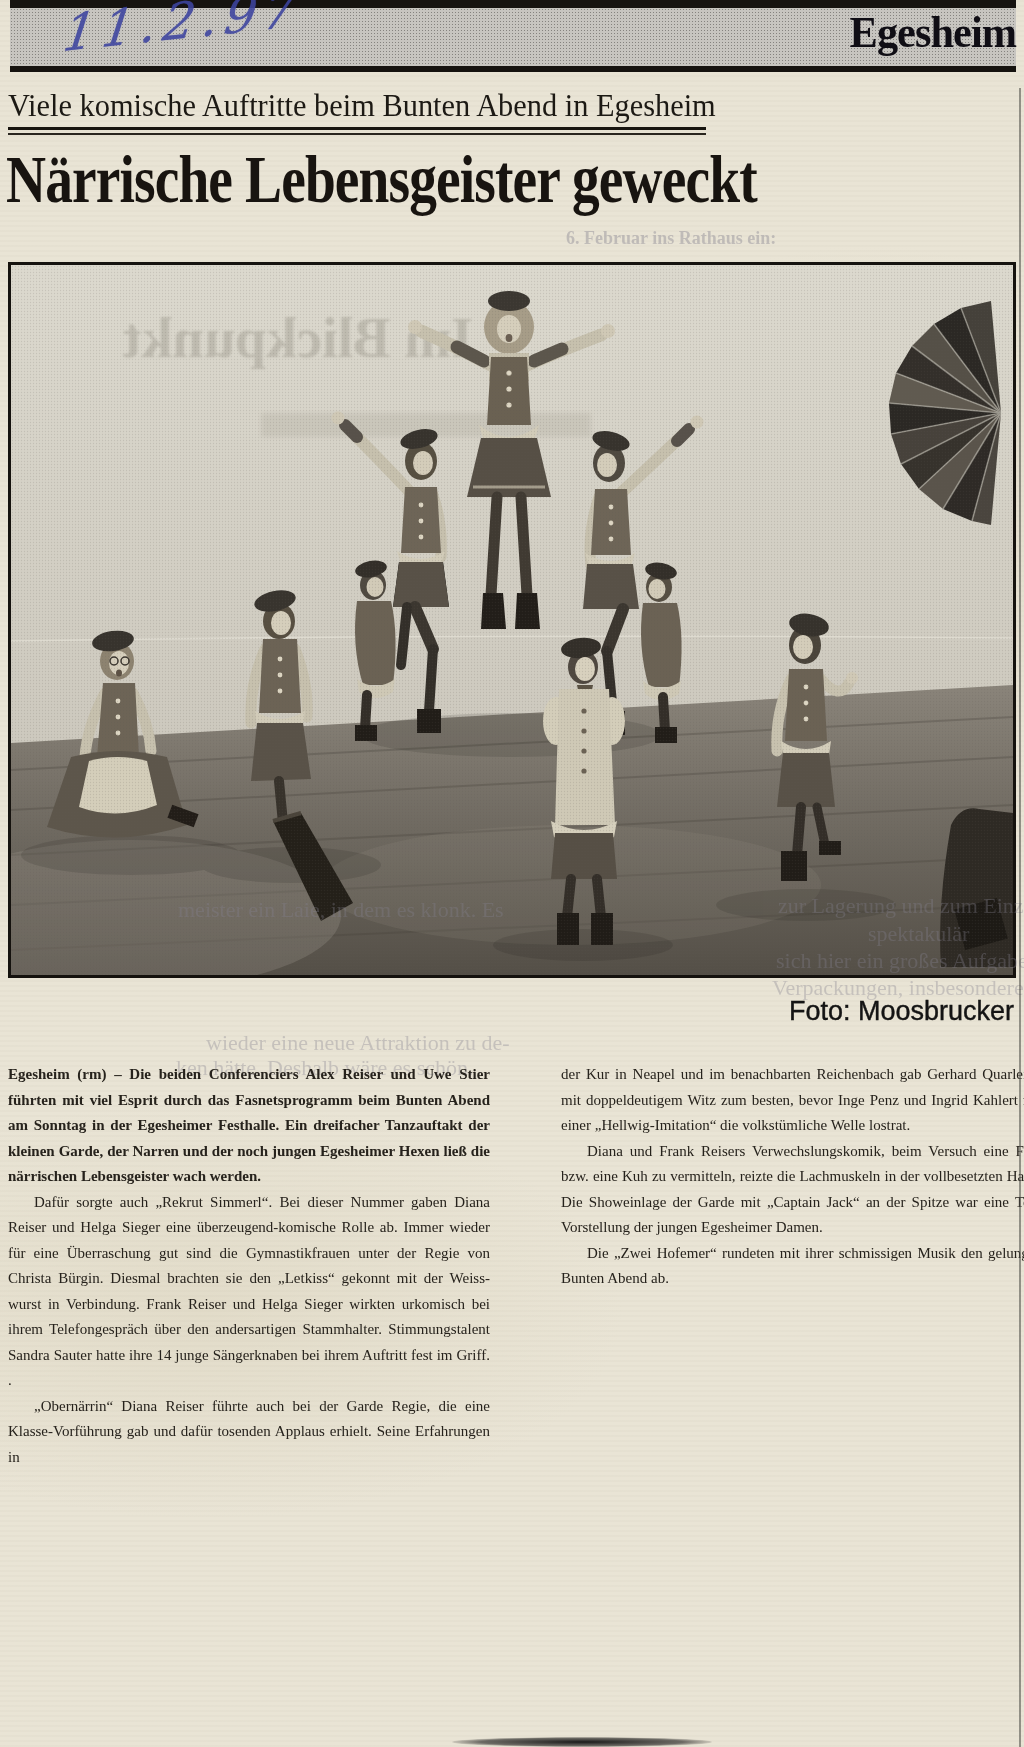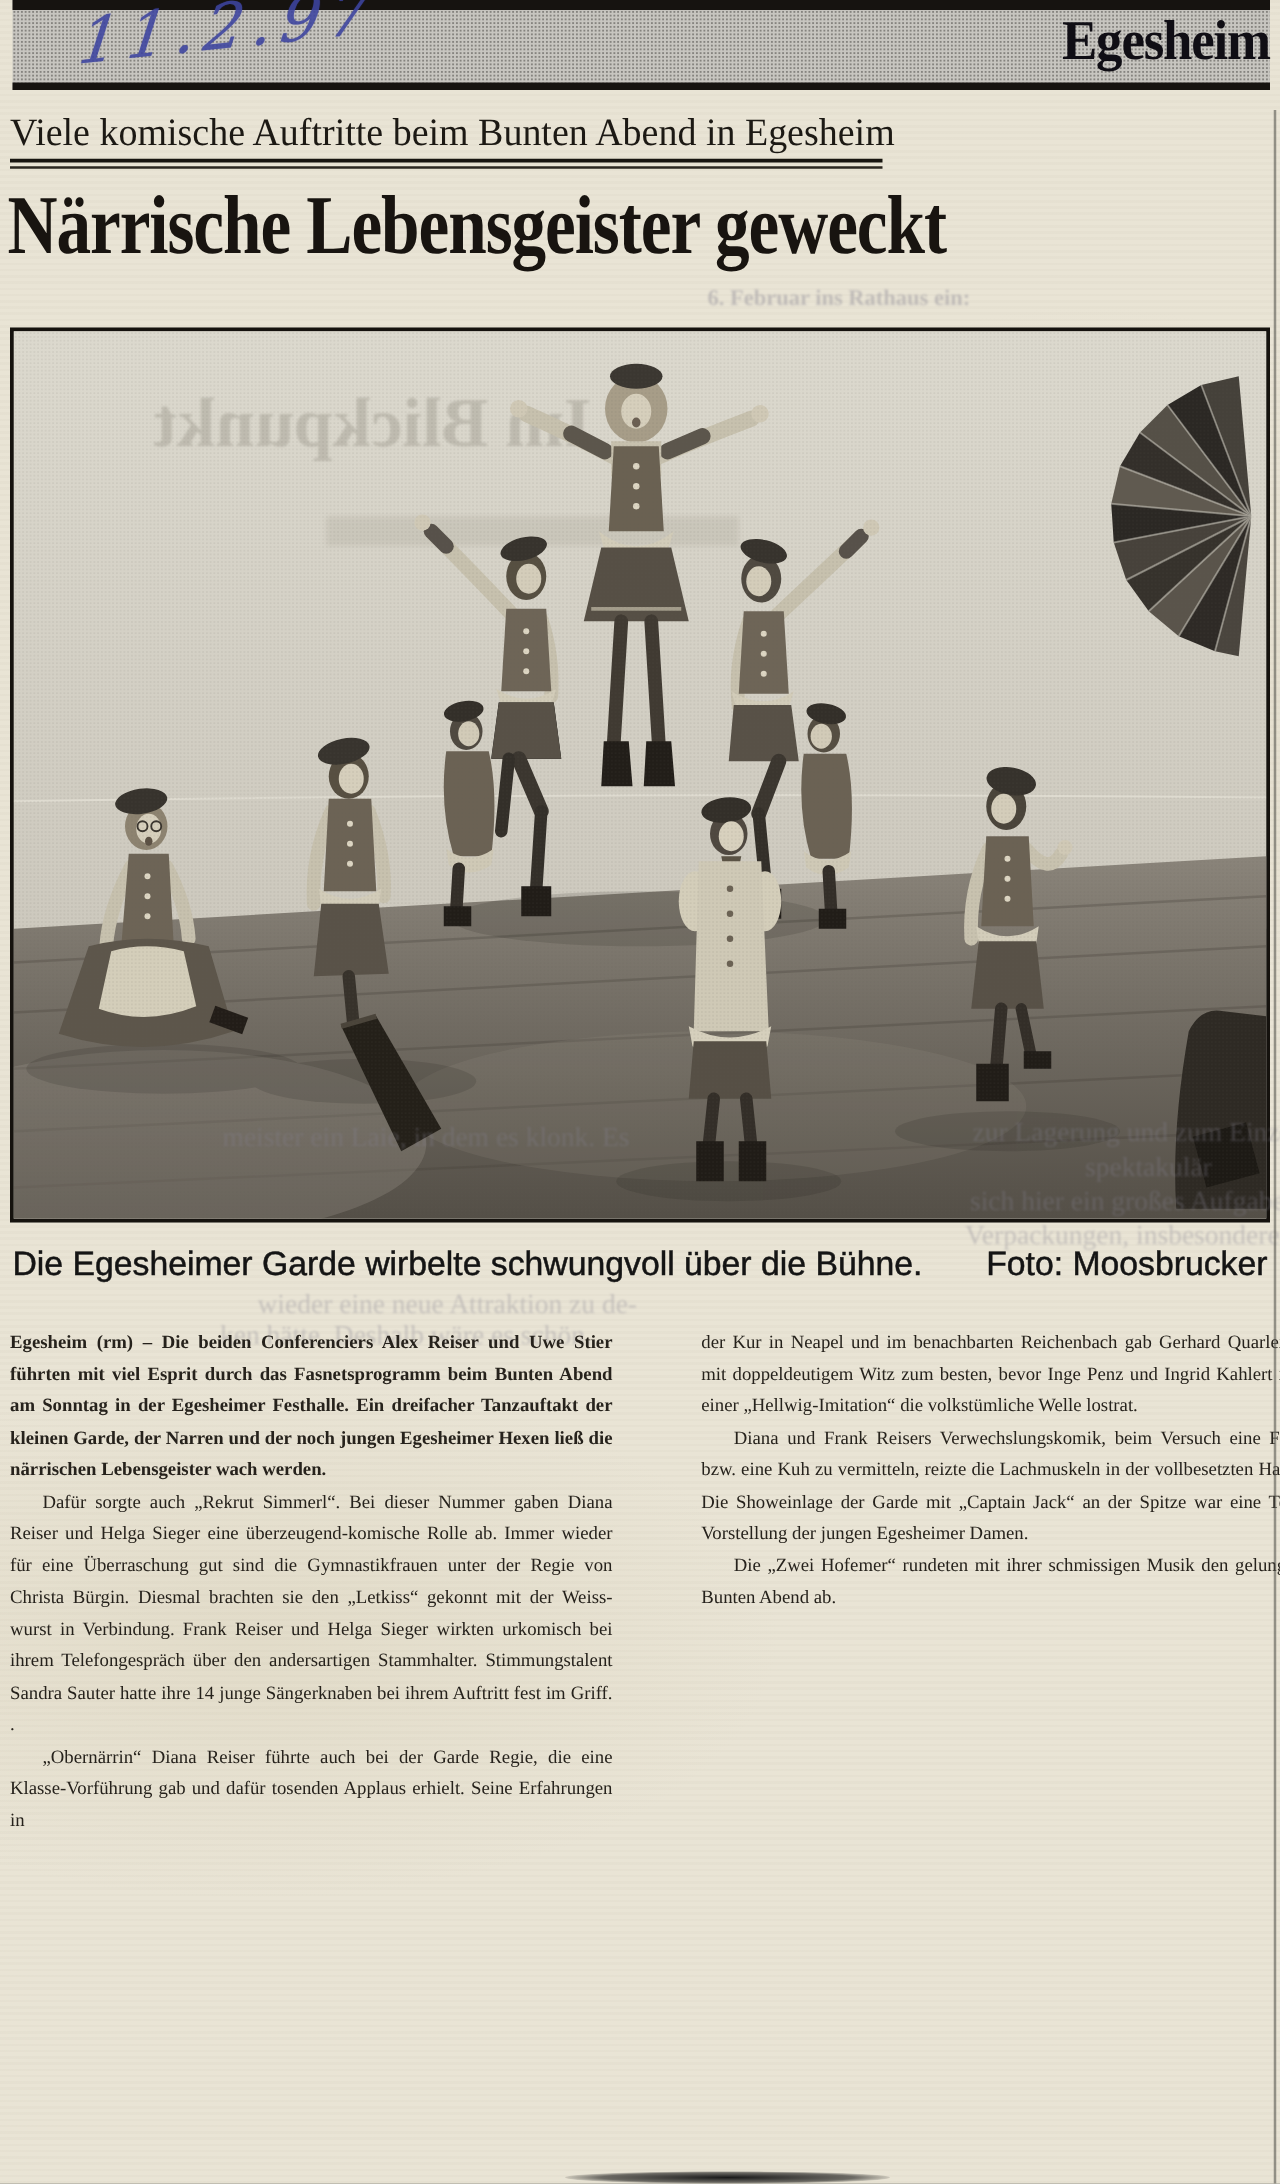--- a/index.html
+++ b/index.html
@@ -333,21 +333,20 @@
       <g>
         <path d="M940,560 Q950,540 968,544 L1002,548 L1002,702 L930,702 Q926,640 940,560 Z" fill="#2e2a24"></path>
         <rect x="948" y="638" width="44" height="42" fill="#1d1a15" transform="rotate(-15 970 659)"></rect>
       </g>
 
       <rect x="0" y="0" width="1002" height="710" fill="url(#ht)"></rect>
     </svg>
   </div>
 
   <div class="caption-row">
-    <span class="caption">Die Egesheimer Garde wirbelte schwungvoll über die Bühne.</span>
     <span class="credit">Foto: Moosbrucker</span>
   </div>
 
   <div class="bleed bleed-cap" style="left:206px;top:1030px;">wieder eine neue Attraktion zu de-</div>
   <div class="bleed bleed-cap" style="left:178px;top:897px;">meister ein Laie, in dem es klonk. Es</div>
   <div class="bleed bleed-cap" style="left:176px;top:1055px;">ken hätte. Deshalb wäre es schön.</div>
   <div class="bleed bleed-cap" style="left:778px;top:893px;">zur Lagerung und zum Einzelversand</div>
   <div class="bleed bleed-cap" style="left:868px;top:921px;">spektakulär</div>
   <div class="bleed bleed-cap" style="left:776px;top:948px;">sich hier ein großes Aufgabengebiet</div>
   <div class="bleed bleed-cap" style="left:772px;top:975px;">Verpackungen, insbesondere auch Spe-</div>

